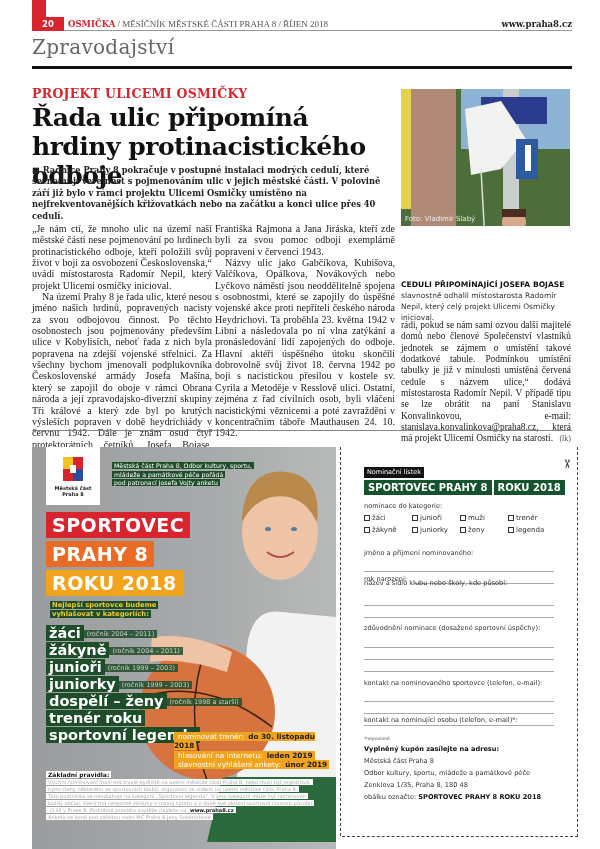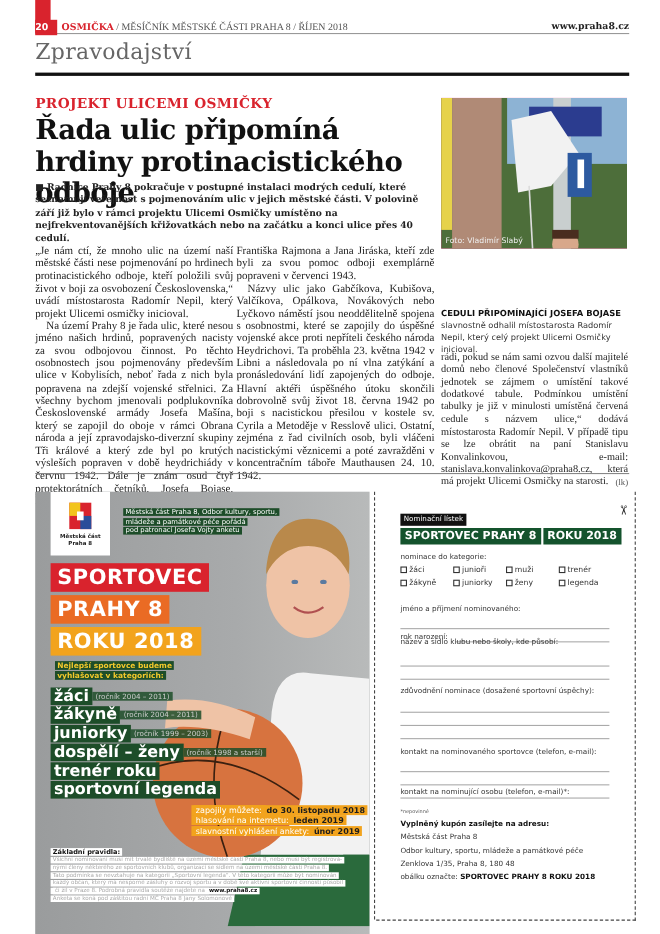--- a/index.html
+++ b/index.html
@@ -1,20 +1,20 @@
 <!DOCTYPE html>
 <html><head>
 <meta charset="utf-8">
 <style>
 *{box-sizing:border-box;margin:0;padding:0}
 html,body{width:600px;height:849px;background:#fff;overflow:hidden}
 body{position:relative;font-family:"DejaVu Serif",serif;color:#222}
 .redtab{position:absolute;left:32px;top:0;width:14px;height:30px;background:#d9232d}
 .hdr{position:absolute;left:32px;top:17px;width:540px;height:14px;font-size:8.5px;line-height:14px;border-bottom:1px solid #999}
-.hdr .pg{display:inline-block;width:20px;background:#d9232d;color:#fff;font-family:"DejaVu Sans",sans-serif;font-weight:bold;font-size:8.5px}
+.hdr .pg{display:inline-block;width:32px;text-align:center;background:#d9232d;color:#fff;font-family:"DejaVu Sans",sans-serif;font-weight:bold;font-size:8.5px}
 .hdr .brand{color:#d9232d;font-weight:bold;margin-left:4px}
 .hdr .rest{color:#555;font-family:"Liberation Serif",serif;font-size:9px}
 .hdr .url{position:absolute;right:0;top:0;font-weight:bold;color:#222;font-size:8.5px}
 .section{position:absolute;left:32px;top:35px;font-family:"DejaVu Serif",serif;font-size:20px;color:#666;letter-spacing:.3px}
 .secline{position:absolute;left:32px;top:66px;width:540px;height:3px;background:#111}
 .kicker{position:absolute;left:32px;top:86px;font-family:"DejaVu Serif",serif;font-size:12.5px;font-weight:bold;color:#d9232d;letter-spacing:.3px}
 .headline{position:absolute;left:32px;top:103px;width:365px;font-family:"DejaVu Serif",serif;font-weight:bold;font-size:25px;line-height:29px;color:#111;letter-spacing:-.5px}
 .perex{position:absolute;left:32px;top:165px;width:364px;font-family:"DejaVu Serif",serif;font-weight:bold;font-size:8.3px;line-height:11.4px;color:#222}
 .cols{position:absolute;top:223px;width:180px;font-family:"Liberation Serif",serif;font-size:10px;line-height:11.35px;color:#222;text-align:justify}
 .col1{left:32px}.col2{left:215px}
@@ -148,27 +148,28 @@
   <div class="t1">SPORTOVEC</div>
   <div class="t2">PRAHY 8</div>
   <div class="t3">ROKU 2018</div>
   <div class="lead">
     <div><span>Nejlepší sportovce budeme</span></div>
     <div><span>vyhlašovat v kategoriích:</span></div>
   </div>
   <div class="cats">
     <div class="cat"><span class="n">žáci</span><span class="y">(ročník 2004 – 2011)</span></div>
     <div class="cat"><span class="n">žákyně</span><span class="y">(ročník 2004 – 2011)</span></div>
+    <div class="cat"><span class="n">junioři</span><span class="y">(ročník 1999 – 2003)</span></div>
     <div class="cat"><span class="n">juniorky</span><span class="y">(ročník 1999 – 2003)</span></div>
     <div class="cat"><span class="n">dospělí – ženy</span><span class="y">(ročník 1998 a starší)</span></div>
     <div class="cat"><span class="n">trenér roku</span></div>
     <div class="cat"><span class="n">sportovní legenda</span></div>
   </div>
   <div class="dates">
-    <div><span><span>zapojily můžete: </span><b>do 30. listopadu 2018</b></span></div>
+    <div><span><span>nominovat trenér: </span><b>do 30. listopadu 2018</b></span></div>
     <div><span><span>hlasování na internetu: </span><b>leden 2019</b></span></div>
     <div><span><span>slavnostní vyhlášení ankety: </span><b>únor 2019</b></span></div>
   </div>
   <div class="rules">
     <div class="h">Základní pravidla:</div>
     <div class="l"><span>Všichni nominovaní musí mít trvalé bydliště na území městské části Praha 8, nebo musí být registrová-</span></div>
     <div class="l"><span>nými členy některého ze sportovních klubů, organizací se sídlem na území městské části Praha 8.</span></div>
     <div class="l"><span>Tato podmínka se nevztahuje na kategorii „Sportovní legenda“. V této kategorii může být nominován</span></div>
     <div class="l"><span>každý občan, který má nesporné zásluhy o rozvoj sportu a v době své aktivní sportovní činnosti působil</span></div>
     <div class="l"><span><span>či žil v Praze 8. Podrobná pravidla soutěže najdete na </span><b>www.praha8.cz</b></span></div>

